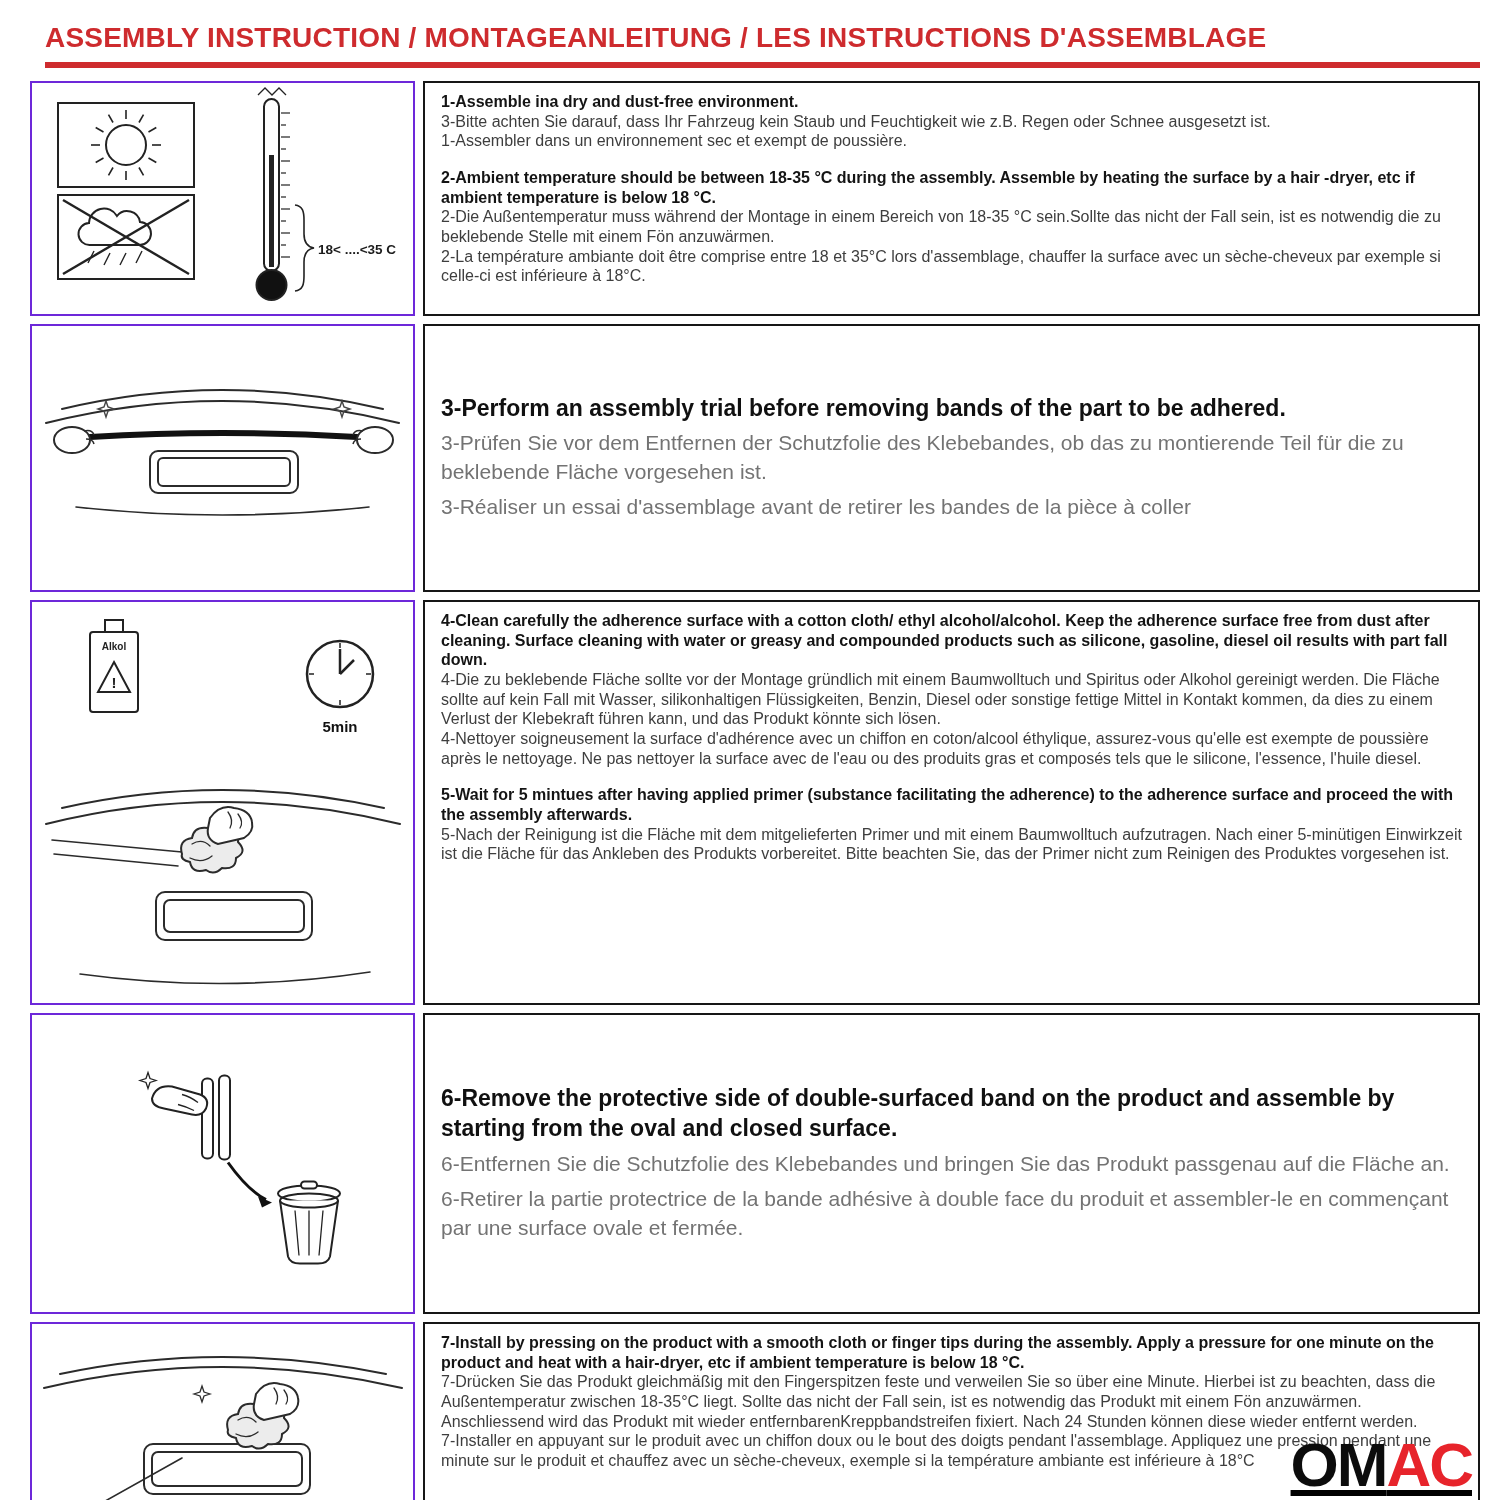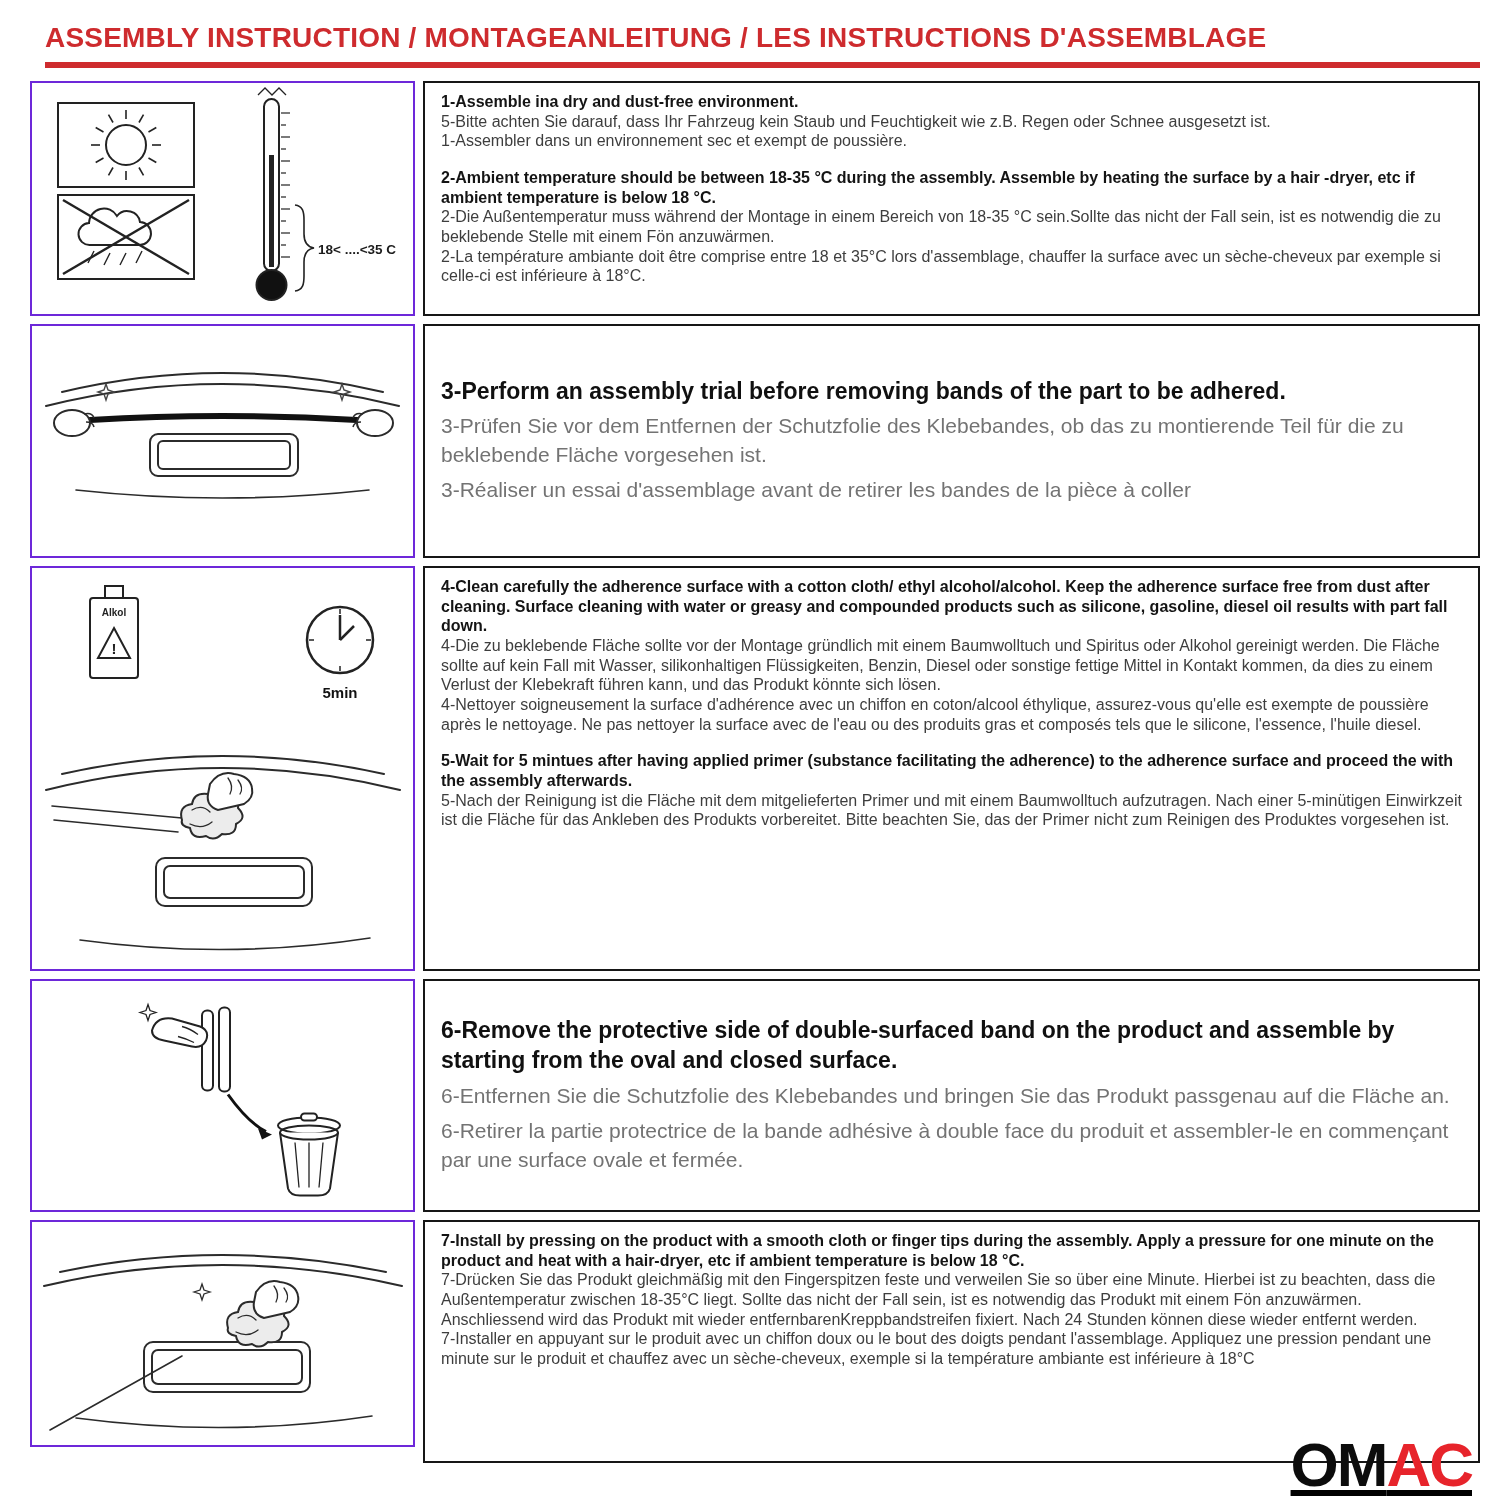--- a/index.html
+++ b/index.html
@@ -16,23 +16,23 @@
   .txt{flex:1;border:2px solid #161616;background:#fff;padding:9px 16px;
        display:flex;flex-direction:column;}
   .txt.center{justify-content:center;}
   p{margin:0;}
   .small p{font-size:16px;line-height:1.23;color:#3e3e3e;}
   .small p.b{font-weight:700;color:#141414;}
   .big p{font-size:21px;line-height:1.38;color:#737373;margin:3px 0;}
   .big p.b{font-size:23px;font-weight:700;color:#101010;line-height:1.3;}
   .gap{height:17px;flex:none;}
   .r1{height:235px;}
-  .r2{height:234px;}
+  .r2{height:268px;}
   .r3{height:405px;}
-  .r4{height:233px;}
+  .r4{height:301px;}
   .r5{min-height:243px;}
   .r5 .illus{height:227px;align-self:flex-start;}
   .logo{position:absolute;right:28px;bottom:4px;font-size:62px;font-weight:800;
         letter-spacing:-2px;line-height:1;text-decoration:underline;}
   .logo .k{color:#0c0c0c;}
   .logo .r{color:#e7242b;}
 </style>
 </head>
 <body>
 
@@ -94,21 +94,21 @@
               <line x1="249" y1="162" x2="254" y2="162"></line>
             <line x1="249" y1="174" x2="258" y2="174"></line>
           </g>
           <path d="M263,122 C271,123 272,129 272,137 L272,151 C272,160 276,164 282,165 C276,166 272,170 272,179 L272,193 C272,201 271,207 263,208" stroke-width="1.6"></path>
           <text x="286" y="171" font-size="13.5" fill="#1c1c1c" stroke="none" font-weight="600">18&lt; ....&lt;35 C</text>
         </g>
       </svg>
     </div>
     <div class="txt small">
       <p class="b">1-Assemble ina dry and dust-free environment.</p>
-      <p>5-Bitte achten Sie darauf, dass Ihr Fahrzeug kein Staub und Feuchtigkeit wie z.B. Regen oder Schnee ausgesetzt ist.</p>
+      <p>3-Bitte achten Sie darauf, dass Ihr Fahrzeug kein Staub und Feuchtigkeit wie z.B. Regen oder Schnee ausgesetzt ist.</p>
       <p>1-Assembler dans un environnement sec et exempt de poussière.</p>
       <div class="gap"></div>
       <p class="b">2-Ambient temperature should be between 18-35 °C  during the assembly. Assemble by heating the surface by a hair -dryer, etc if ambient temperature is below 18 °C.</p>
       <p>2-Die Außentemperatur muss während der Montage in einem Bereich von 18-35 °C  sein.Sollte das nicht der Fall sein, ist es notwendig die zu beklebende Stelle mit einem Fön anzuwärmen.</p>
       <p>2-La température ambiante doit être comprise entre 18 et 35°C lors d'assemblage, chauffer la surface avec un sèche-cheveux par exemple si celle-ci est inférieure à 18°C.</p>
     </div>
   </section>
 
   <section class="row r2">
     <div class="illus">

